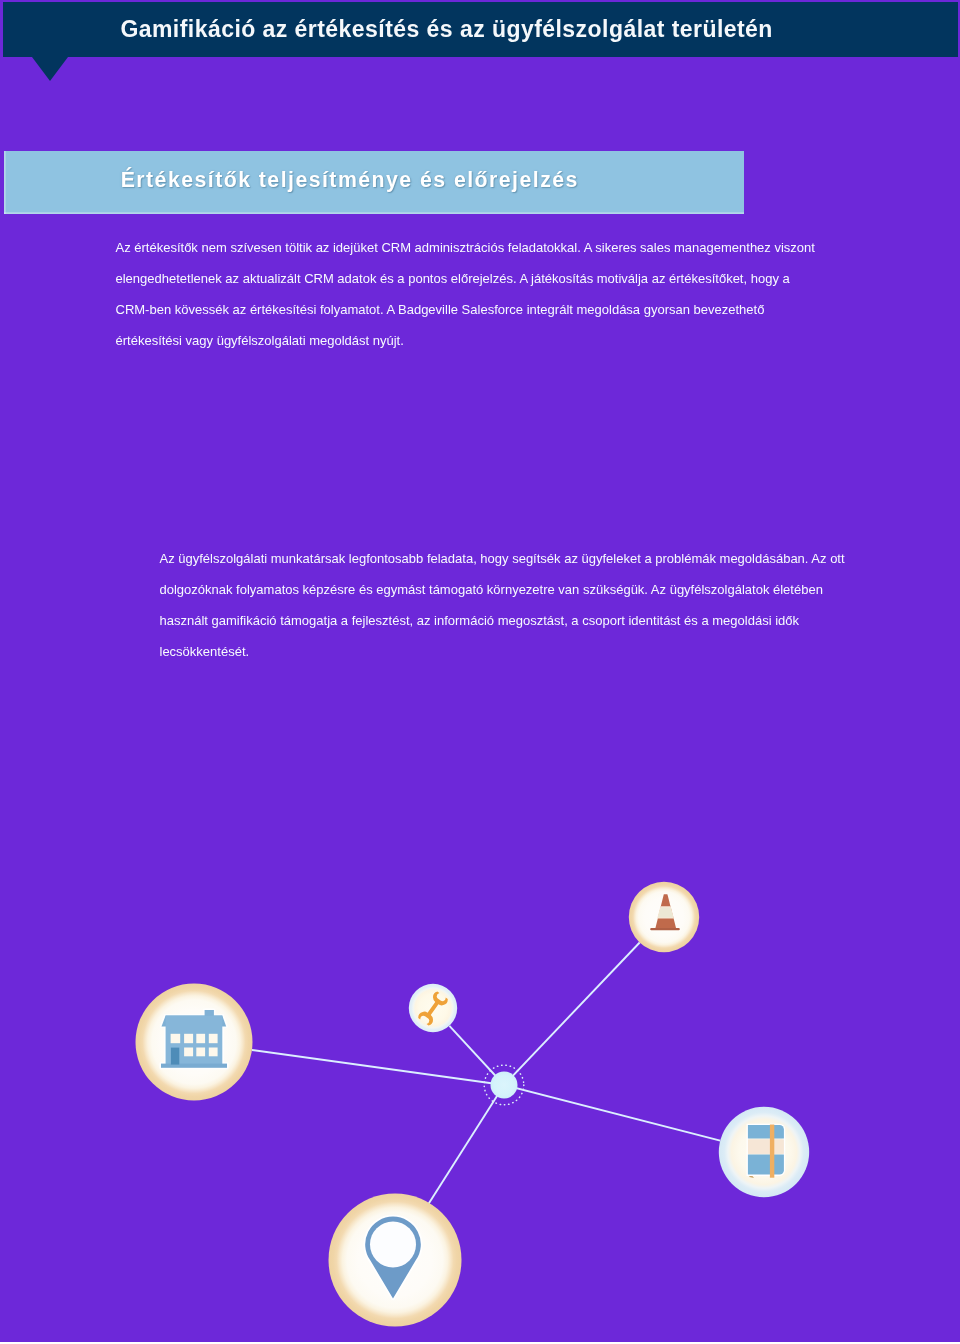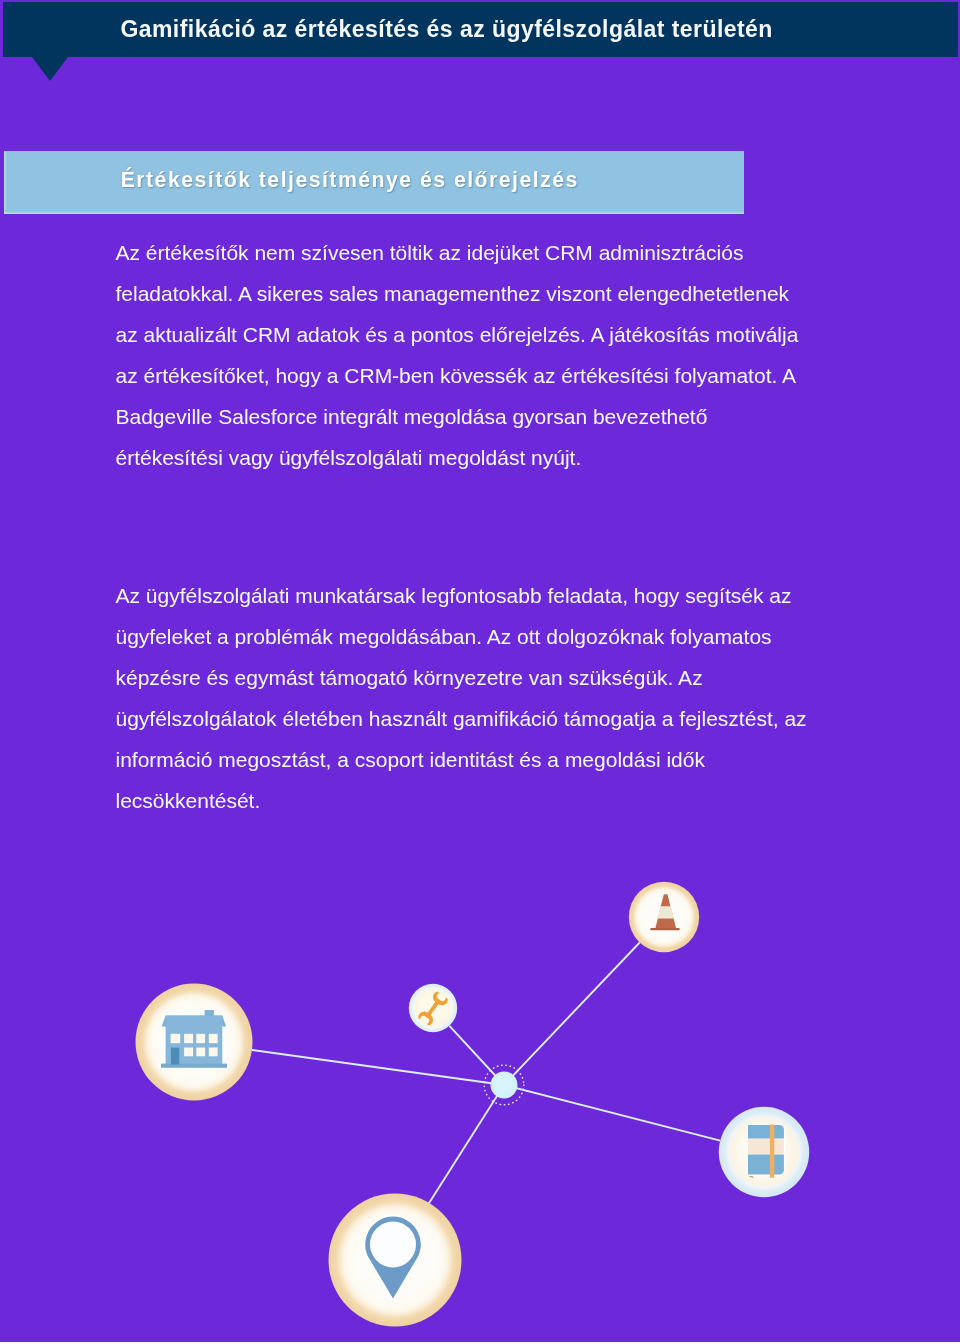--- a/index.html
+++ b/index.html
@@ -22,23 +22,23 @@
   .band-label{position:absolute;left:68.7px;font-size:21.3px;font-weight:bold;color:#ffffff;
               letter-spacing:1.45px;white-space:nowrap;
               text-shadow:0.9px 1.2px 1.3px rgba(84,130,158,.72), -0.6px -0.5px 1.4px rgba(126,170,195,.50);margin-left:48px;}
 
   #band1{top:151px;}
   #band1 .band-label{top:16.5px;}
   #band2{top:469px;}
   #band2 .band-label{top:16.5px;}
 
   
-  .para{position:absolute;left:115.5px;width:700px;color:#f7fbfe;font-size:21px;line-height:41px;}
+  .para{position:absolute;left:115.5px;width:700px;color:#f7fbfe;font-size:13px;line-height:31px;}
   #p1{top:231.6px;}
-  #p2{top:575px;}
+  #p2{top:543px;margin-left:44px;}
 
   
   .graphic{position:absolute;left:0;top:0;width:960px;height:1344px;}
   .whitebar{position:absolute;left:0;bottom:0;width:960px;height:2.4px;background:#ffffff;}
 </style>
 </head>
 <body>
 
 <div class="page">
 

